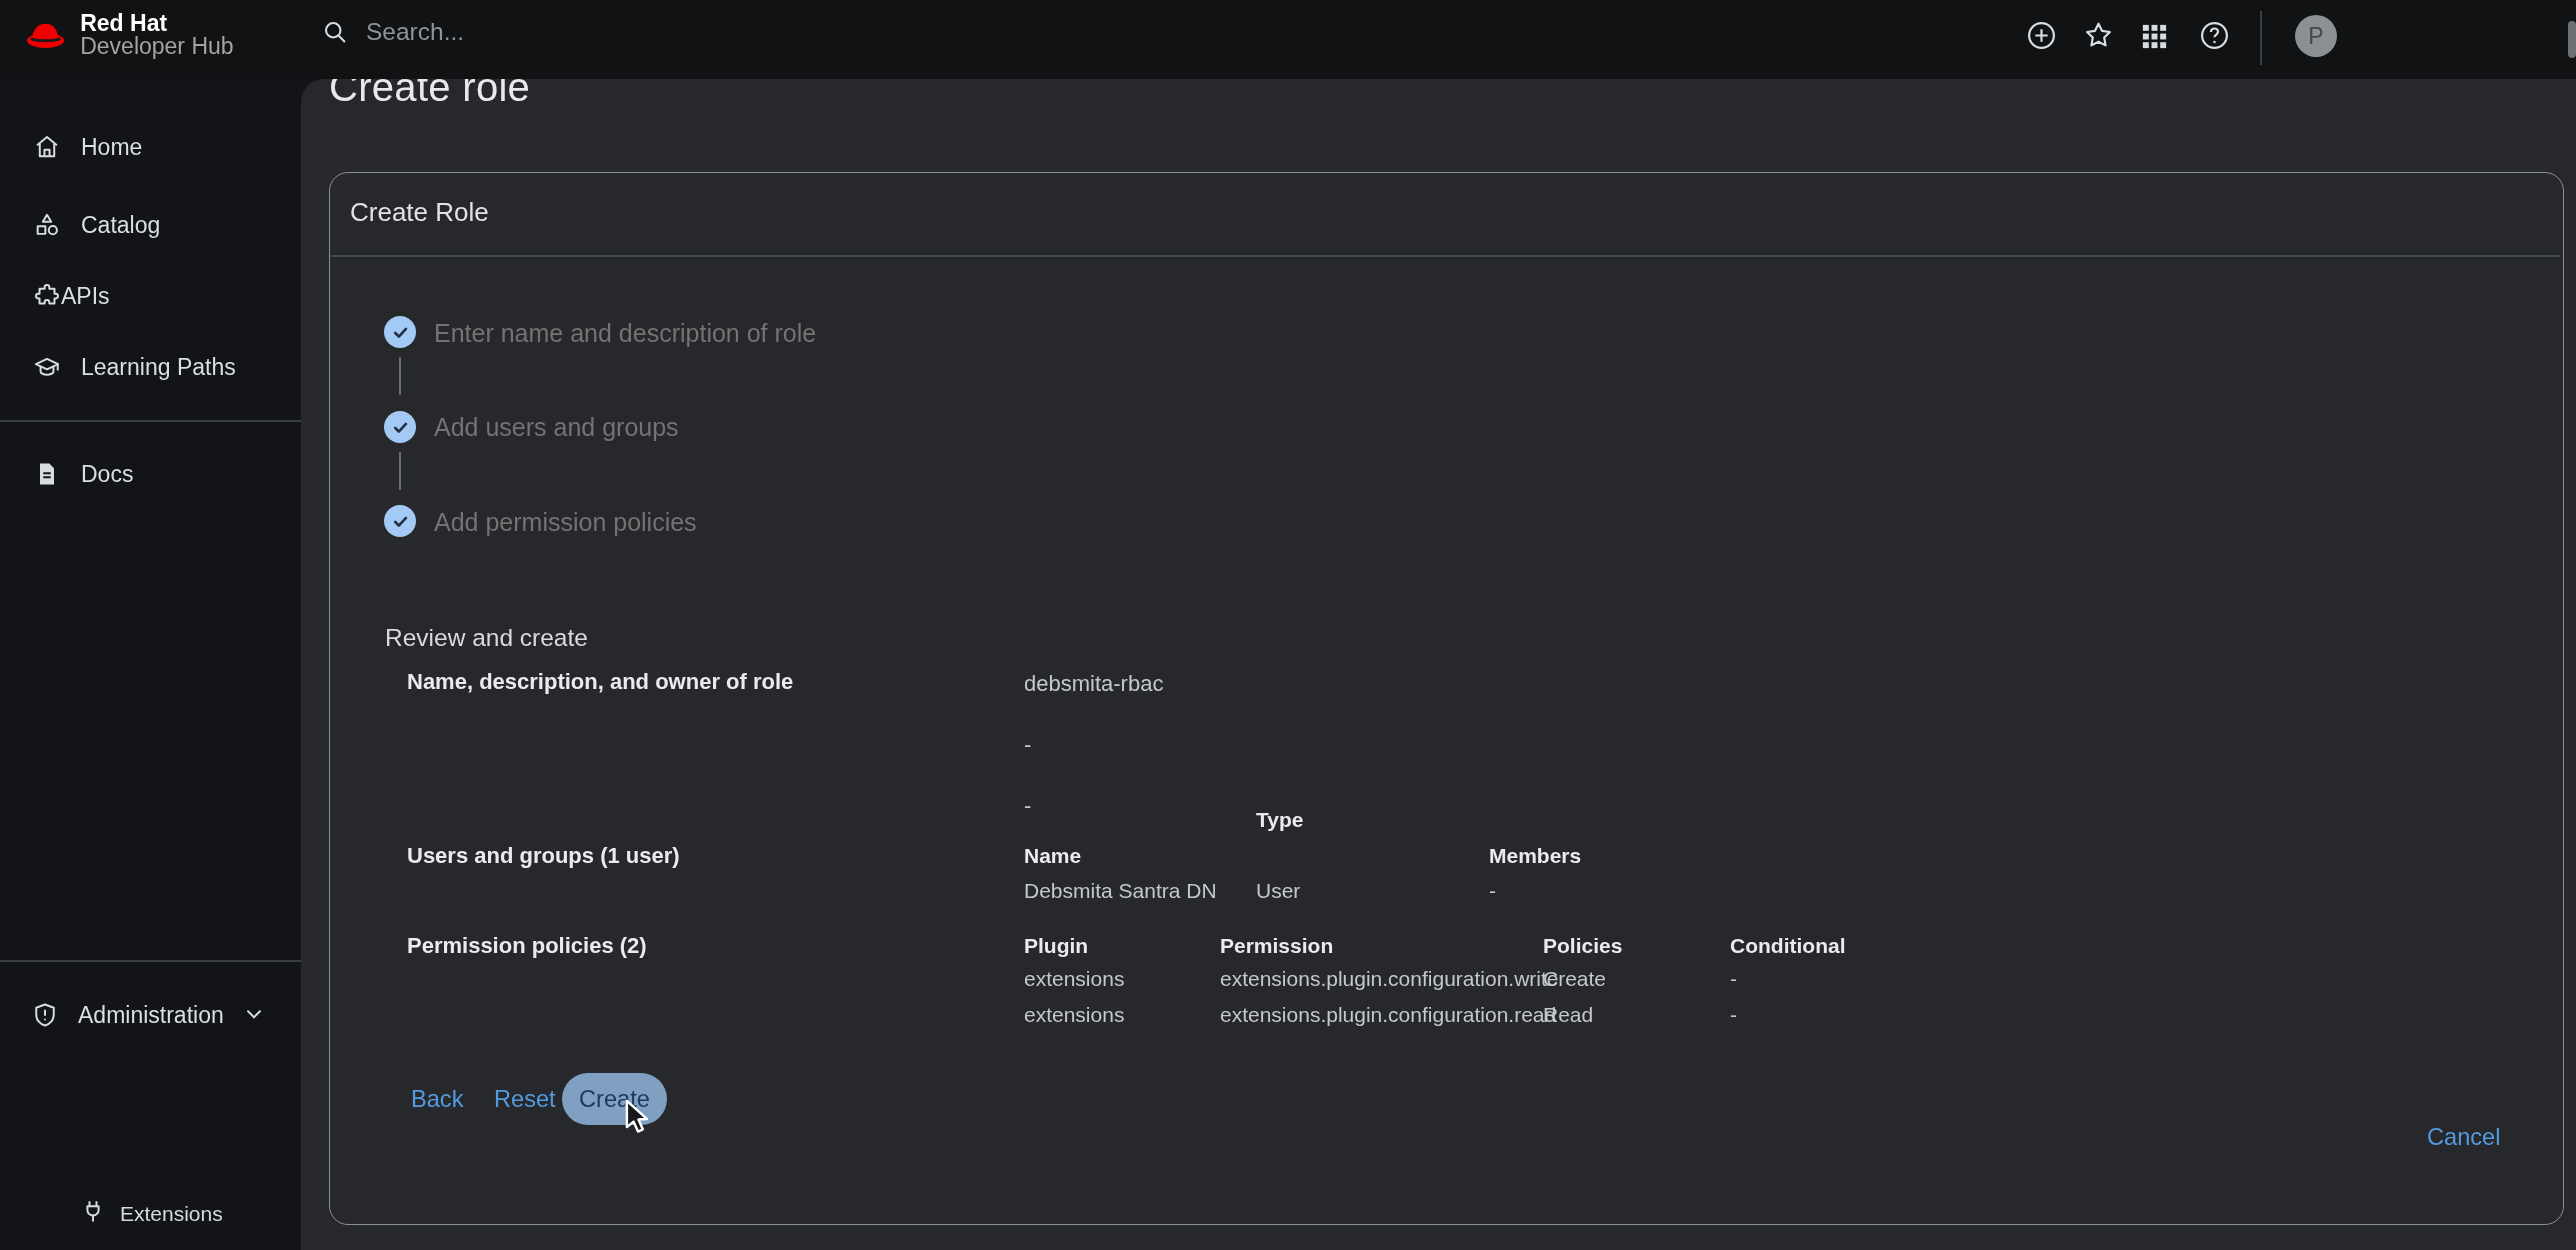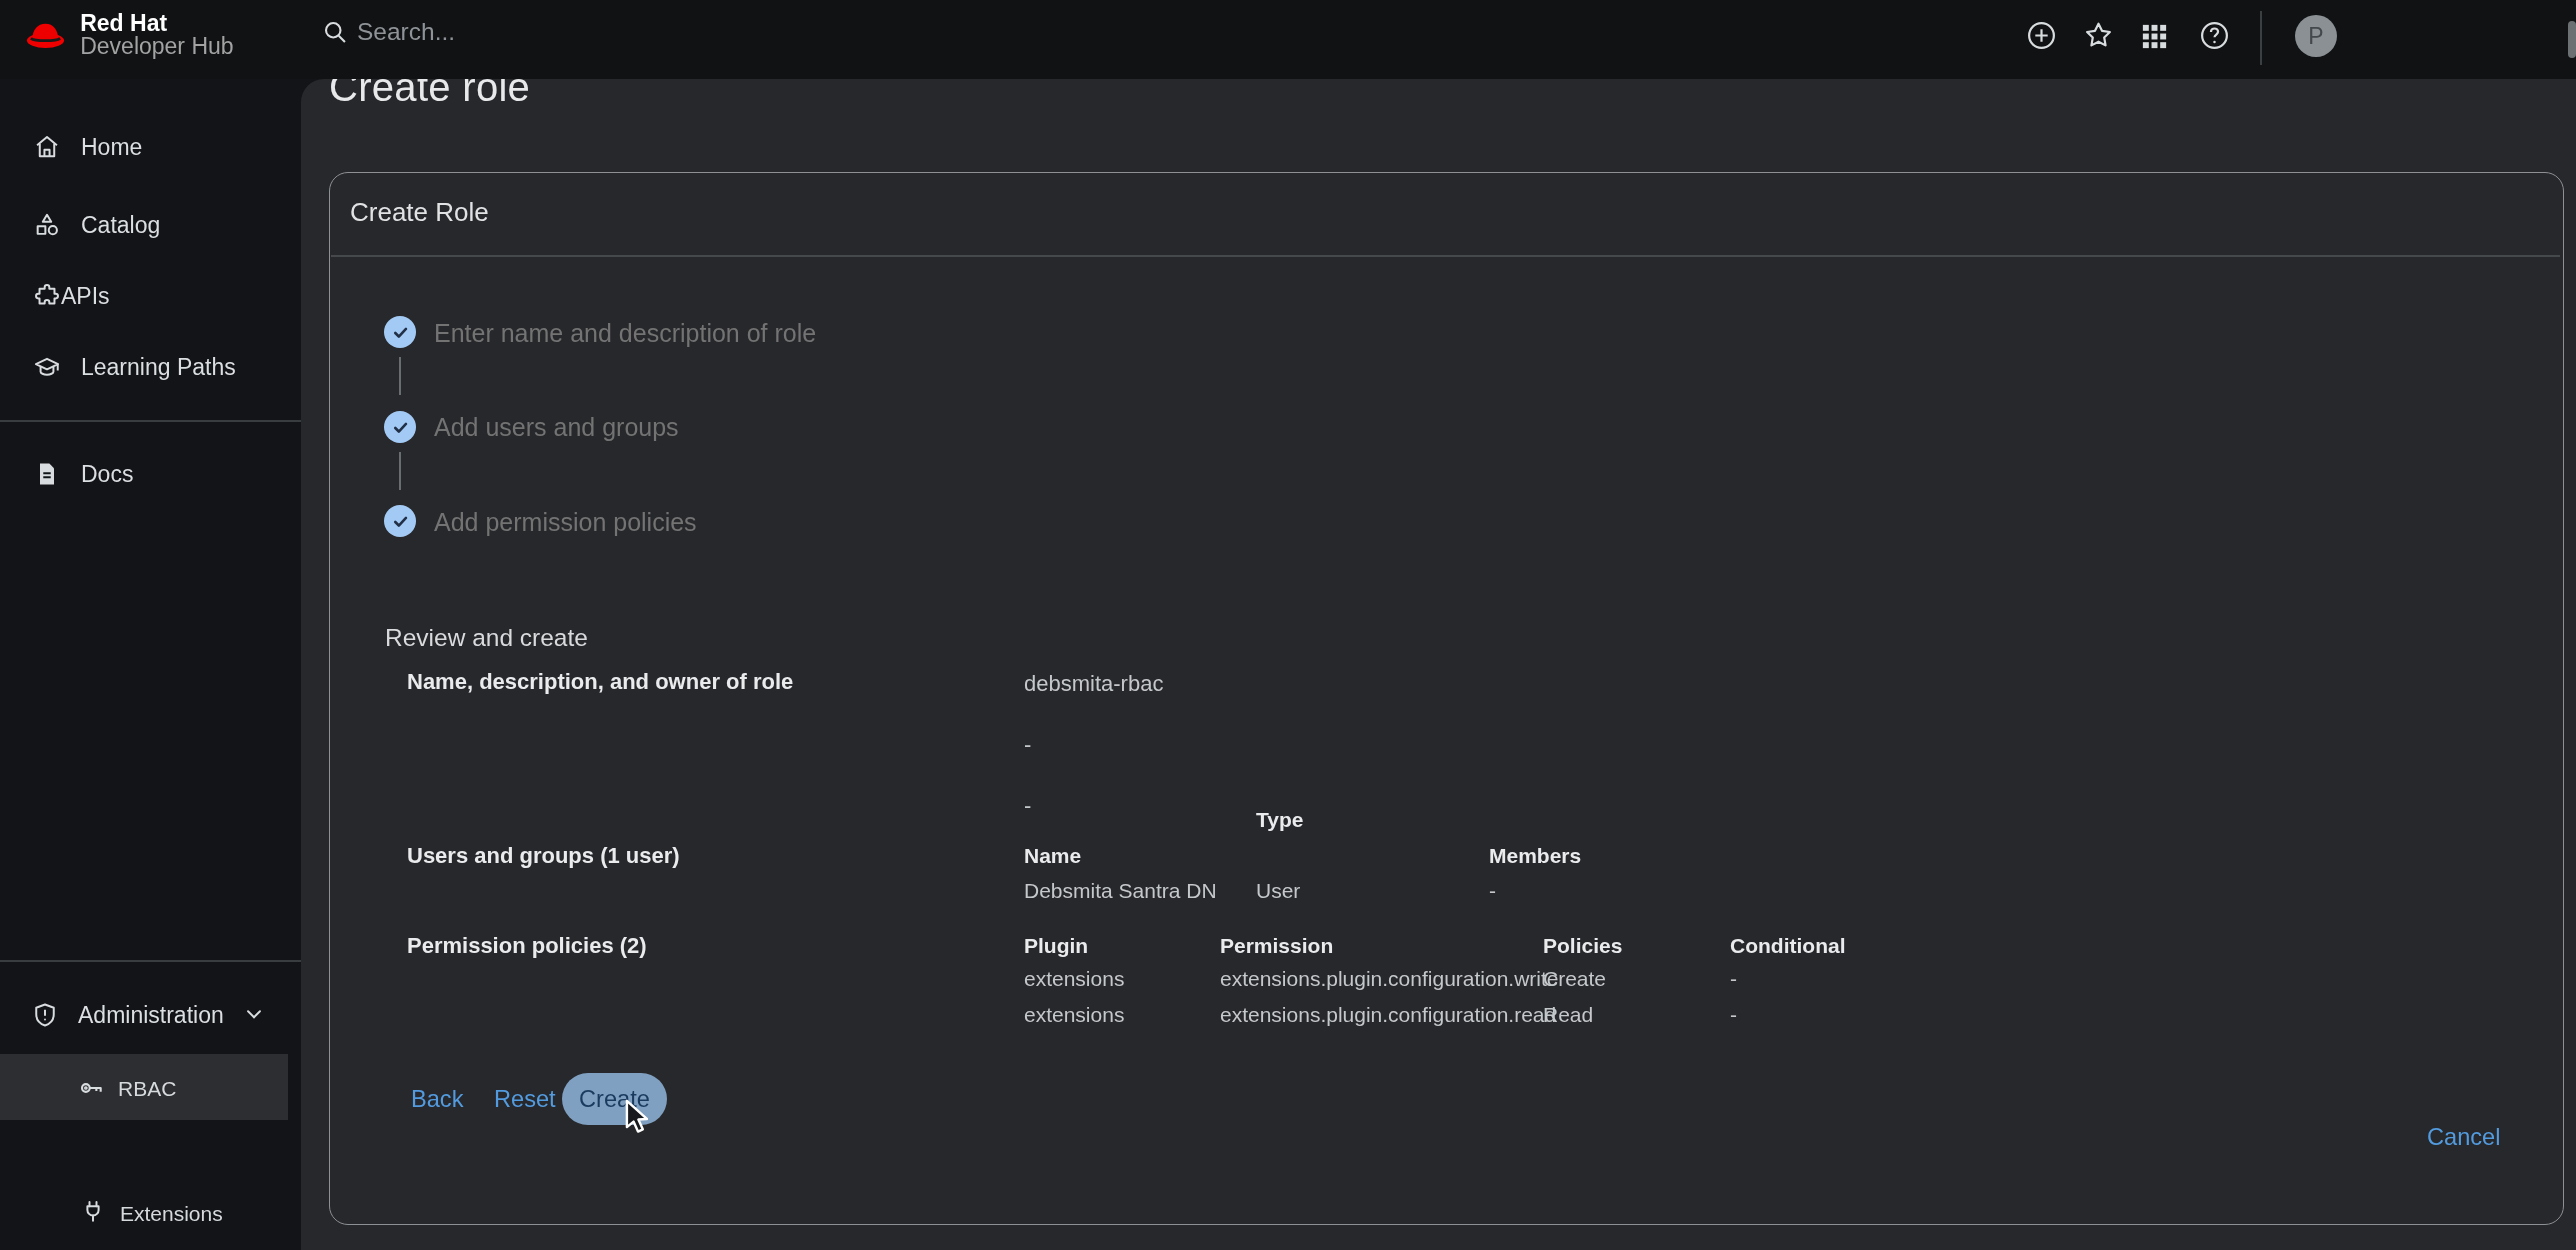--- a/index.html
+++ b/index.html
@@ -113,21 +113,21 @@
           <ellipse cx="20" cy="25.3" rx="16.5" ry="6.6" fill="#ee0000"></ellipse>
           <path d="M7 23.4c3.6 2.8 22.4 2.8 26 0" stroke="#1a1a1a" stroke-width="2.4" fill="none"></path>
         </svg>
       </span>
       <span style="display:flex;flex-direction:column;justify-content:center;line-height:23px;">
         <span style="font-size:23px;font-weight:bold;color:#ffffff;">Red Hat</span>
         <span style="font-size:23px;color:#a3a3a3;">Developer Hub</span>
       </span>
     </div>
 
-    <div class="abs" style="left:321px;top:17.5px;display:flex;align-items:center;gap:8px;cursor:text;">
+    <div class="abs" style="left:321px;top:17.5px;display:flex;align-items:center;gap:17px;cursor:text;">
       <span class="ic">
         <svg width="28" height="28" viewBox="0 0 24 24" fill="none" stroke="currentColor" stroke-width="1.8">
           <circle cx="10.5" cy="10.5" r="6.2"></circle>
             <path d="M15.2 15.2 L20.5 20.5"></path>
         </svg>
       </span>
       <span style="font-size:24.5px;color:#8f9397;">Search...</span>
     </div>
 
     <div class="abs ic" style="left:2025px;top:19px;cursor:pointer;">
@@ -234,30 +234,20 @@
         </svg>
       </span>
       <span class="nav-label" style="margin-left:19px;line-height:28px;">Administration</span>
       <span class="ic" style="margin-left:auto;">
         <svg width="26" height="26" viewBox="0 0 24 24" fill="none" stroke="currentColor" stroke-width="1.8" stroke-linecap="round">
             <path d="M6.5 9.5 12 15l5.5-5.5"></path>
           </svg>
       </span>
     </div>
 
-    <div class="abs" style="left:0;top:975px;width:288px;height:66px;background:#2c2e31;">
-      <span class="ic abs" style="left:77px;top:20px;">
-        <svg width="28" height="28" viewBox="0 0 24 24" fill="none" stroke="currentColor" stroke-width="1.8" stroke-linejoin="round">
-          <circle cx="7.6" cy="12" r="3.3"></circle>
-            <circle cx="7.6" cy="12" r="0.7"></circle>
-            <path d="M11 12h9.3v3.2M16.6 12v2.6"></path>
-        </svg>
-      </span>
-      <span class="subnav-label abs" style="left:118px;top:23px;">RBAC</span>
-    </div>
 
 
     <div class="abs" style="left:0;top:1117px;width:288px;height:49px;">
       <span class="ic abs" style="left:79px;top:1.7px;">
         <svg width="28" height="28" viewBox="0 0 24 24" fill="none" stroke="currentColor" stroke-width="1.7" stroke-linecap="round" stroke-linejoin="round">
           <path d="M9 3.5v3.5M15 3.5v3.5"></path>
             <path d="M7.2 7h9.6v3.2a4.8 4.8 0 0 1-9.6 0z"></path>
             <path d="M12 15v4.5"></path>
         </svg>
       </span>

